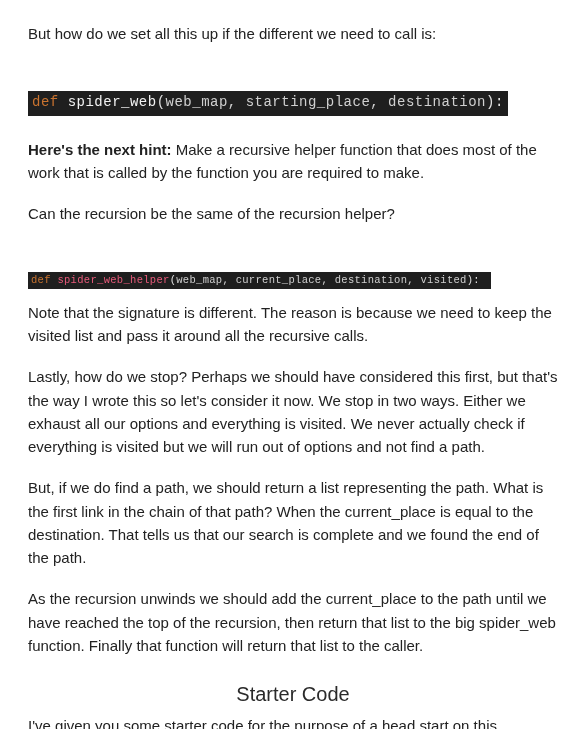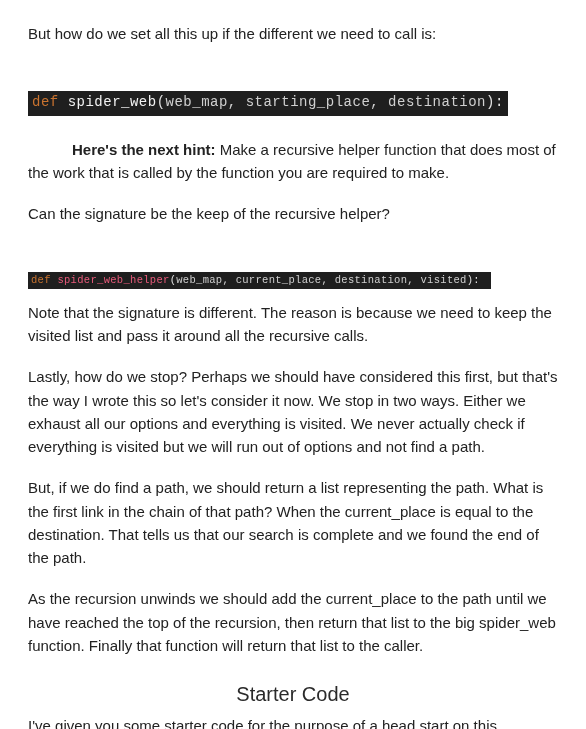--- a/index.html
+++ b/index.html
@@ -38,38 +38,38 @@
   .param{color:#d0d0d0;}        
   .punct{color:#e0e0e0;}
   .fn-helper{color:var(--helper);}
   h2{
     text-align:center;
     font-weight:400;
     font-size:20px;
     margin:22px 0 4px 0;
     color:#2a2a2a;
   }
-  .bold{font-weight:700;margin-left:44px;}
+  .bold{font-weight:700;}
   .under{text-decoration-color:#cf4a63; text-underline-offset:3px;}
 </style>
 </head>
 <body>
 
 
 
 <p class="para tight">But how do we set all this up if the different we need to call is:</p>
 
 <div class="code-strip"><span class="kw">def</span> <span class="fn">spider_web</span><span class="punct">(</span><span class="param">web_map, starting_place, destination</span><span class="punct">):</span></div>
 
 <p class="para" style="margin-top:22px;">
   <span class="bold">Here's the next hint:</span><span> Make a recursive helper function that does most of the work that is called by the function you are required to make.</span>
 </p>
 
 <p class="para tight">
-  <span>Can the signature be the keep </span><span class="under">of the</span><span> recursive helper?</span>
+  <span>Can the recursion be the same </span><span class="under">of the</span><span> recursion helper?</span>
 </p>
 
 <div class="code-strip code-strip-sm"><span class="kw">def</span> <span class="fn-helper">spider_web_helper</span><span class="punct">(</span><span class="param">web_map, current_place, destination, visited</span><span class="punct">):</span></div>
 
 <p class="para" style="margin-top:12px;">Note that the signature is different.  The reason is because we need to keep the visited list and pass it around all the recursive calls.</p>
 
 <p class="para">Lastly, how do we stop?  Perhaps we should have considered this first, but that's the way I wrote this so let's consider it now.  We stop in two ways.  Either we exhaust all our options and everything is visited.  We never actually check if everything is visited but we will run out of options and not find a path.</p>
 
 <p class="para">But, if we do find a path, we should return a list representing the path.  What is the first link in the chain of that path?  When the current_place is equal to the destination.  That tells us that our search is complete and we found the end of the path.</p>
 

